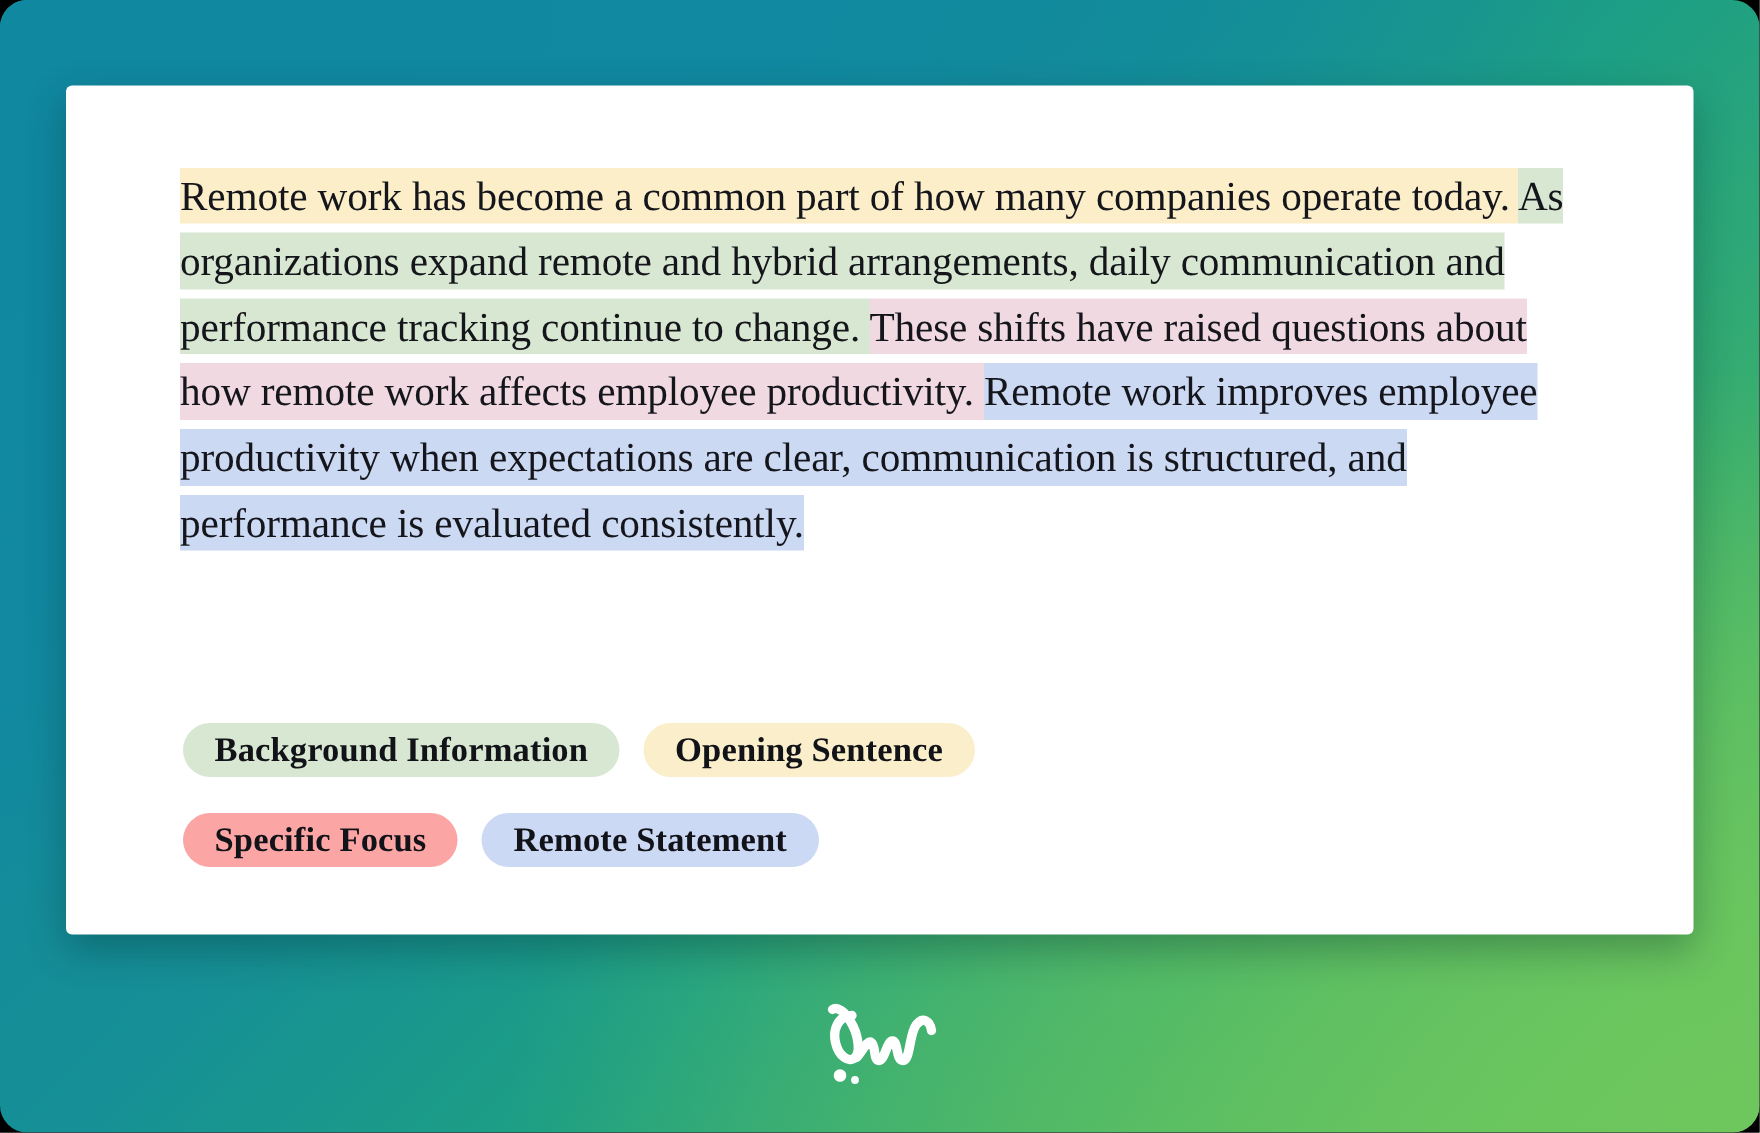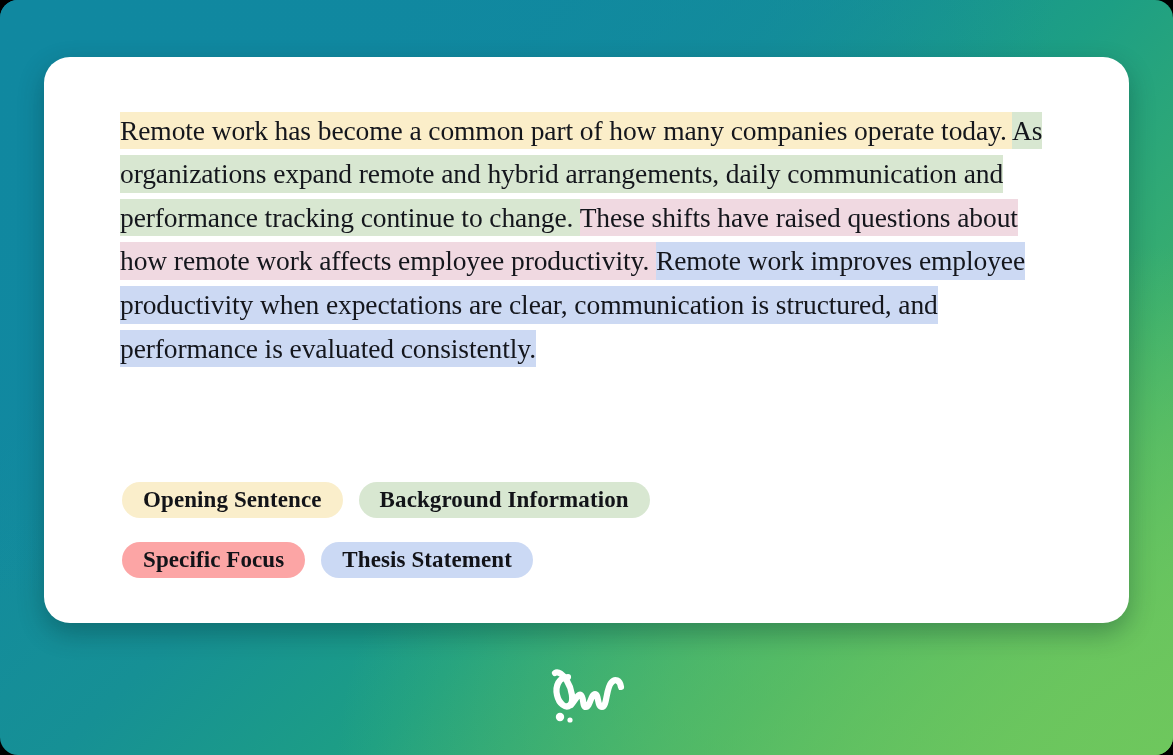--- a/index.html
+++ b/index.html
@@ -42,21 +42,21 @@
   }
 
   
   #card {
     position: absolute;
     left: 44px;
     top: 57px;
     width: 1085px;
     height: 566px;
     background: #ffffff;
-    border-radius: 26px;
+    border-radius: 4px;
     box-shadow: 0 10px 26px rgba(0, 40, 40, 0.33);
     z-index: 2;
   }
 
   
   #paragraph {
     position: absolute;
     left: 76px;
     top: 52px;
     width: 935px;
@@ -126,25 +126,25 @@
 </head>
 <body>
 
 <div id="stage">
 
   <div id="card">
 
     <div id="paragraph"><span class="seg hl-yellow">Remote work has become a common part of how many companies operate today. </span><span class="seg hl-green">As organizations expand remote and hybrid arrangements, daily communication and performance tracking continue to change. </span><span class="seg hl-pink">These shifts have raised questions about how remote work affects employee productivity. </span><span class="seg hl-blue">Remote work improves employee productivity when expectations are clear, communication is structured, and performance is evaluated consistently.</span></div>
 
     <div id="legend">
+      <span class="pill bg-green">Background Information</span>
       <span class="pill bg-yellow">Opening Sentence</span>
-      <span class="pill bg-green">Background Information</span>
       <span class="pill-break"></span>
       <span class="pill bg-pink">Specific Focus</span>
-      <span class="pill bg-blue">Thesis Statement</span>
+      <span class="pill bg-blue">Remote Statement</span>
     </div>
 
   </div>
 
   <div id="watermark">
     <svg width="86" height="66" viewBox="0 0 86 66" fill="none">
       <g stroke="#ffffff" stroke-width="6.2" stroke-linecap="round" stroke-linejoin="round" fill="none">
         <path d="M24 16 C15 16, 11 25, 13 34 C15 43, 22 48, 26 44 C30 40, 28 28, 23 20 C19 13, 14 10, 11 12"></path>
         <path d="M27 44 C31 40, 34 32, 37 34 C40 36, 38 46, 42 46 C46 46, 47 33, 51 33 C55 33, 53 46, 58 46 C63 46, 62 28, 67 22 C71 17, 76 19, 77 26"></path>
       </g>

